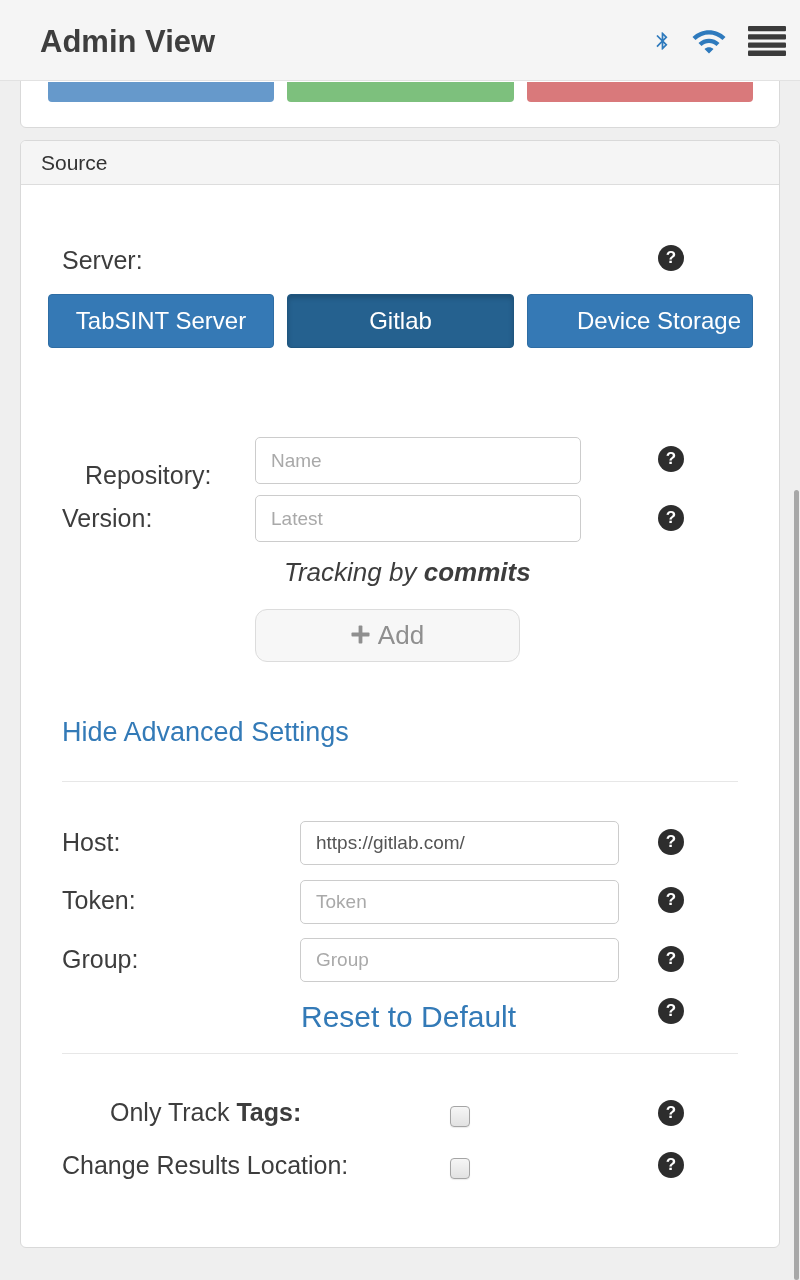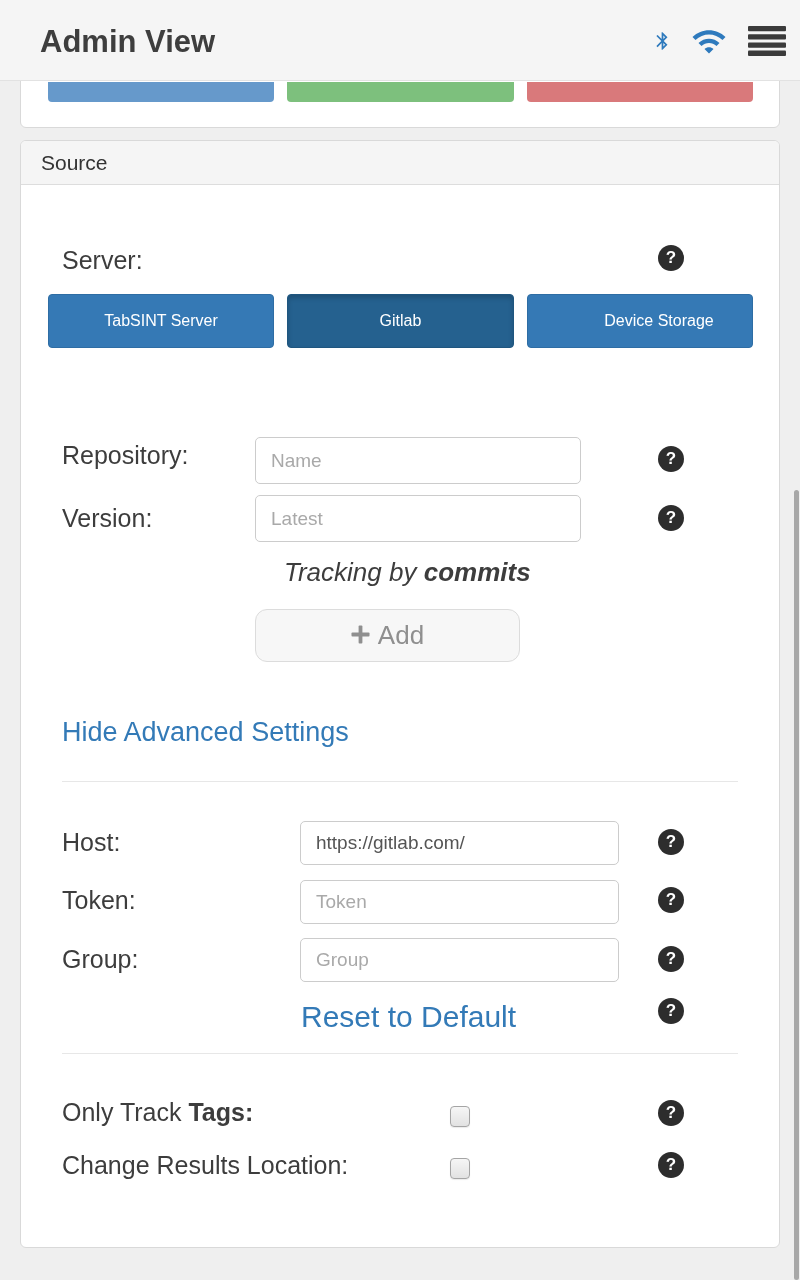--- a/index.html
+++ b/index.html
@@ -41,32 +41,32 @@
   .panel-heading {
     height: 44px; background: #f5f5f5; border-bottom: 1px solid #ddd;
     border-radius: 5px 5px 0 0; line-height: 44px; padding-left: 20px;
     font-size: 21px; color: #333;
   }
   .panel-body { position: relative; height: 1062px; }
 
   
   .flabel { position: absolute; left: 41px; font-size: 25px; color: #3d3d3d; white-space: nowrap; }
   .lbl-server  { top: 61px; }
-  .lbl-repo    { top: 256px; }
+  .lbl-repo    { top: 276px; margin-left: 23px; }
   .lbl-version { top: 319px; }
   .lbl-host    { top: 643px; }
   .lbl-token   { top: 701px; }
   .lbl-group   { top: 760px; }
-  .lbl-tags    { top: 913px; }
+  .lbl-tags    { top: 913px; margin-left: 48px; }
   .lbl-results { top: 966px; }
   .bold { font-weight: bold; }
 
   .seg-btn {
     position: absolute; top: 109px; height: 54px; border: 1px solid #2e6da4;
-    border-radius: 4px; background: #3579b5; color: #ffffff; font-size: 16px;
+    border-radius: 4px; background: #3579b5; color: #ffffff; font-size: 24px;
     font-family: inherit; text-align: center; cursor: pointer;
   }
   .seg-1 { left: 27px;  width: 226px; }
   .seg-2 { left: 266px; width: 227px; }
   .seg-3 { left: 506px; width: 226px; padding-left: 38px; }
   .seg-btn.selected { background: #25618f; border-color: #1f567f; box-shadow: inset 0 3px 5px rgba(0,0,0,.18); }
 
   .txt-input {
     position: absolute; border: 1px solid #cccccc; border-radius: 5px;
     background: #fff; font-family: inherit; font-size: 19px; color: #555;

